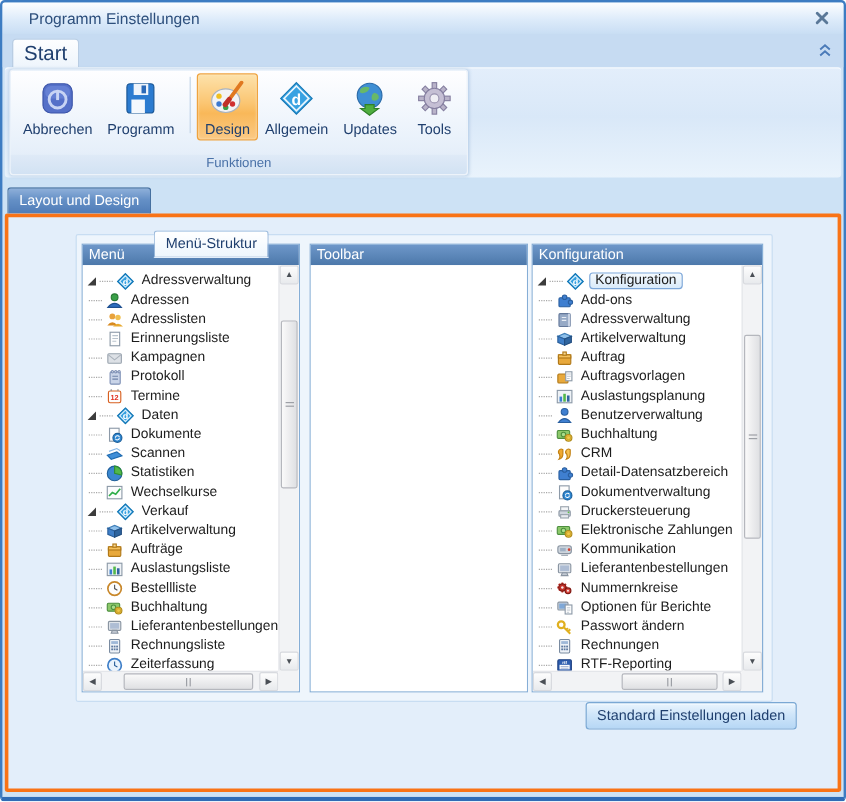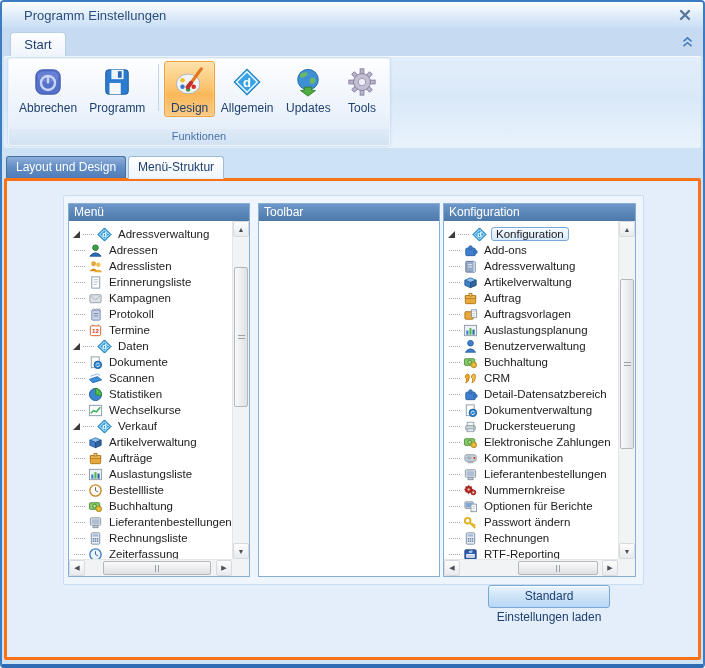--- a/index.html
+++ b/index.html
@@ -11,21 +11,21 @@
   
   .titlebar{height:26px;background:linear-gradient(#fdfeff,#ddebfa 55%,#c9def4);
     display:flex;align-items:center;padding:0 12px 0 22px;gap:48px;}
   .title{font-size:13px;color:#2d4f7c;}
   .closebtn{margin-left:auto;cursor:default;line-height:0;}
 
   
   .tabrow{height:28px;background:#c6dbf2;position:relative;}
   .ribbontab{position:absolute;left:8px;bottom:0;width:56px;height:24px;
     background:linear-gradient(#fdfeff,#eef5fc);border:1px solid #b9cde3;border-bottom:none;
-    border-radius:4px 4px 0 0;text-align:center;line-height:23px;font-size:13px;color:#1f3f6e;}
+    border-radius:4px 4px 0 0;text-align:center;line-height:23px;font-size:17px;color:#1f3f6e;}
   .collapse{position:absolute;right:10px;top:8px;line-height:0;}
 
   
   .ribbon{margin:0 2px;height:92px;border-radius:3px;
     background:linear-gradient(#e3eefb,#d9e8f8 45%,#e9f3fc);position:relative;
     box-shadow:inset 0 1px 0 #f6fafe;}
   .chunk{position:absolute;left:4px;top:2px;width:382px;height:88px;border:1px solid #edf3fa;
     border-radius:3px;background:linear-gradient(#fefeff,#eaf2fb 65%,#dfeaf7);
     box-shadow:0 0 3px rgba(120,160,205,.45);display:flex;flex-direction:column;}
   .chunk-body{flex:1;display:flex;align-items:stretch;padding:2px 2px 0 4px;}
@@ -36,21 +36,21 @@
   .rbtn .ricon{height:36px;display:flex;align-items:center;justify-content:center;}
   .rbtn .rlabel{font-size:12px;color:#1f3f6e;white-space:nowrap;margin-top:1px;}
   .rbtn.active{background:linear-gradient(#fde2ab,#fbc571 45%,#f9b859 60%,#fbc984);
     border:1px solid #efa33f;box-shadow:inset 0 0 2px #ffe9c2;}
   .rsep{width:1px;background:#c3d5e8;margin:3px 6px 6px 6px;}
 
   
   .pagetabs{margin:8px 0 0 2px;height:22px;display:flex;gap:2px;padding-left:2px;position:relative;z-index:2;}
   .ptab{height:22px;line-height:21px;padding:0 9px;font-size:12px;border-radius:3px 3px 0 0;cursor:default;}
   .ptab.unsel{color:#ffffff;background:linear-gradient(#8fb0da,#6590c6 45%,#4f7cb7);border:1px solid #46709f;border-bottom:none;}
-  .ptab.sel{color:#1f3f6e;background:linear-gradient(#ffffff,#eef6fd);border:1px solid #9dbbdc;border-bottom:1px solid #e3eefa;height:23px;}
+  .ptab.sel{color:#1f3f6e;background:linear-gradient(#ffffff,#eef6fd);border:1px solid #9dbbdc;border-bottom:1px solid #e3eefa;height:23px;margin-top:36px;}
 
   
   .page{position:absolute;left:2px;right:2px;top:176px;bottom:4px;background:#e3eefa;
     border:3px solid #f97316;border-radius:2px;}
   .groupbox{position:absolute;left:56px;top:14px;width:581px;height:390px;
     border:1px solid #c8ddf2;border-radius:2px;background:#eef5fc;}
 
   .panel{position:absolute;top:7px;height:374px;border:1px solid #86aed6;background:#ffffff;}
   .phead{height:17px;background:linear-gradient(#6e97c9,#4c78aa);color:#ffffff;font-size:12px;
     line-height:16px;padding-left:5px;}
@@ -81,21 +81,21 @@
   .hscroll{position:absolute;left:0;right:17px;bottom:0;height:17px;background:#f2f3f5;
     border-top:1px solid #e4e6ea;display:flex;}
   .hscroll .sarrow{width:16px;height:auto;}
   .htrack{flex:1;position:relative;}
   .hthumb{position:absolute;top:1px;bottom:1px;background:linear-gradient(#fafafa,#dfe0e3);
     border:1px solid #b5b7bd;border-radius:2px;display:flex;align-items:center;justify-content:center;}
   .griph{height:7px;width:4px;border-left:1px solid #9da0a6;border-right:1px solid #9da0a6;}
   .corner{position:absolute;right:0;bottom:0;width:17px;height:17px;background:#f2f3f5;}
 
   
-  .defaults-btn{position:absolute;left:481px;top:404px;width:122px;height:23px;
+  .defaults-btn{position:absolute;left:481px;top:404px;width:176px;height:23px;
     background:linear-gradient(#eaf5fe,#cfe5f9 45%,#b6d7f5);border:1px solid #7aa8d4;border-radius:3px;
     font-size:12px;color:#1f3f6e;text-align:center;line-height:21px;cursor:default;
     box-shadow:inset 0 1px 0 #f8fcff;}
 </style>
 </head>
 <body>
 
 <div id="window">
 
   <div class="titlebar">

